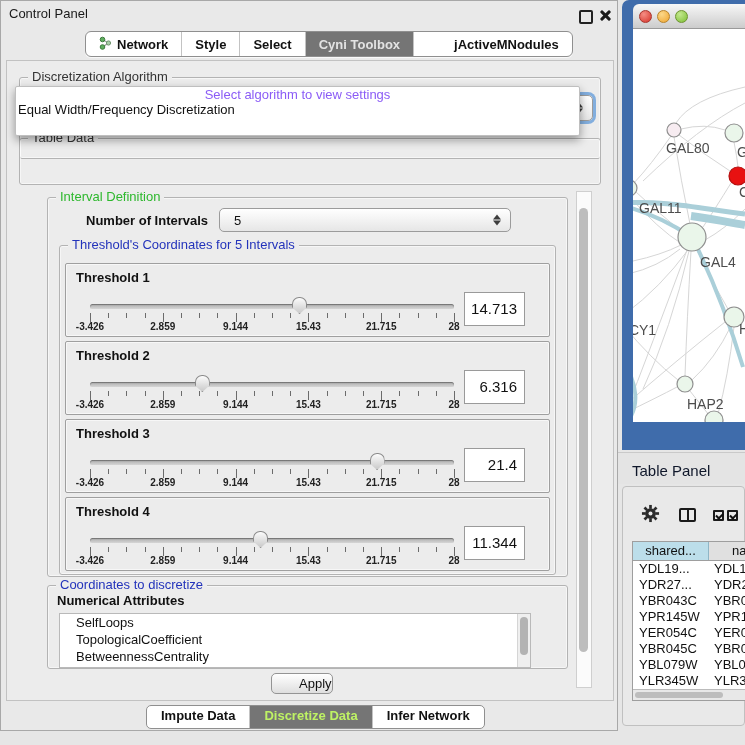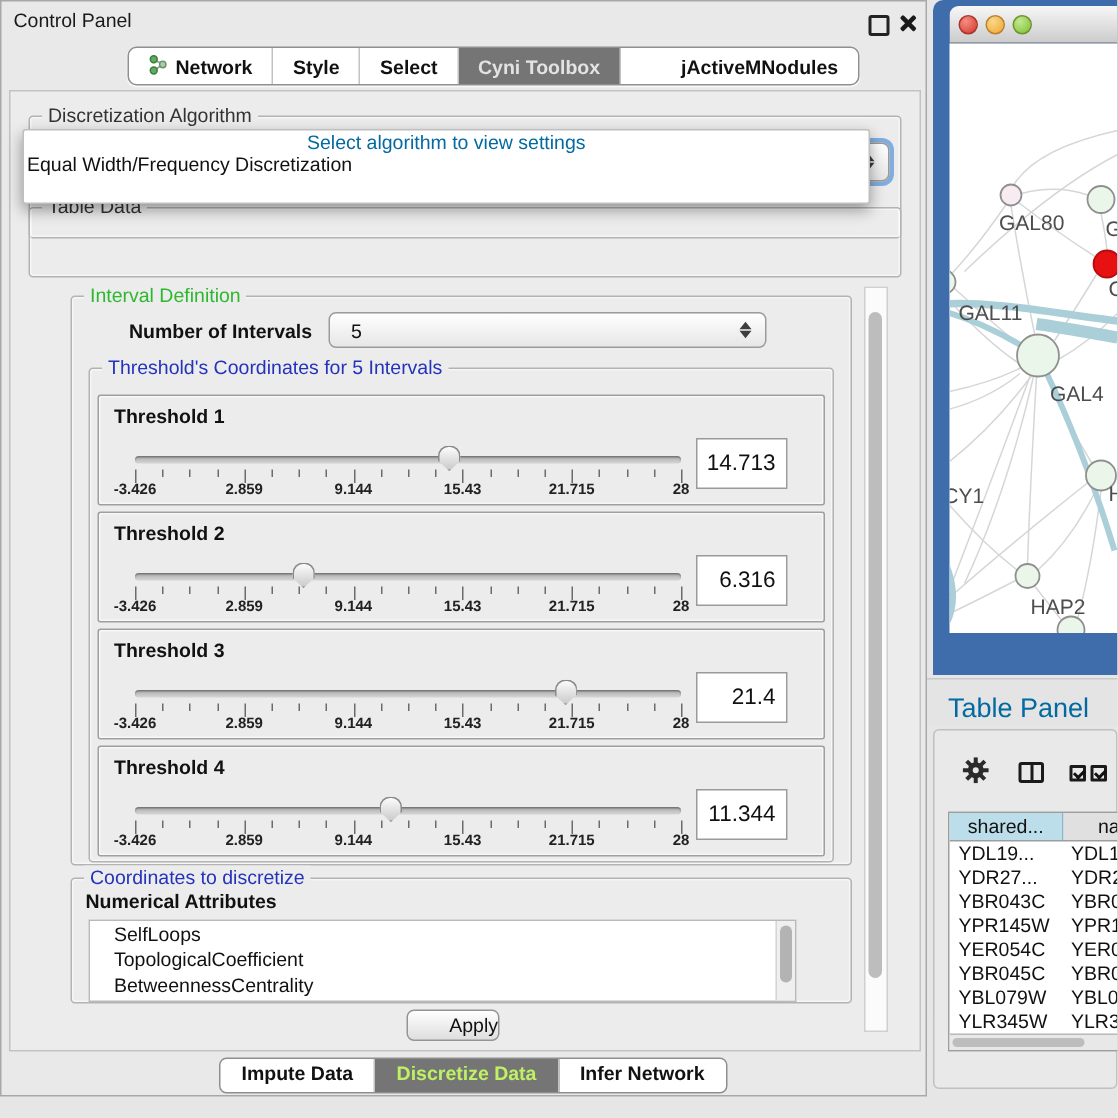--- a/index.html
+++ b/index.html
@@ -35,21 +35,21 @@
          font-size:13px;box-sizing:border-box;}
   .combo .txt{position:absolute;left:12px;top:0;line-height:23px;}
   .spinner{position:absolute;right:9px;top:50%;transform:translateY(-50%);}
   .spinner i{display:block;width:0;height:0;border-left:4px solid transparent;border-right:4px solid transparent;margin:1px 0;}
   .spinner .up{border-bottom:5px solid #3d3d3d;} .spinner .down{border-top:5px solid #3d3d3d;}
   .combo.focus{box-shadow:0 0 0 3px #82aede;}
 
   
   .popup{left:14px;top:85px;width:563px;height:48px;background:#fff;border:1px solid #bfbfbf;
          border-radius:2px;box-shadow:0 4px 10px rgba(0,0,0,.38);z-index:30;}
-  .popup .prompt{height:15px;line-height:15px;text-align:center;color:#0369a1;font-size:13px;}
+  .popup .prompt{height:15px;line-height:15px;text-align:center;color:#8b5cf6;font-size:13px;}
   .popup .opt{height:16px;line-height:16px;font-size:13px;padding-left:2px;white-space:nowrap;}
   .popup .opt.hl{font-weight:bold;}
 
   
   .vscroll{left:575px;top:190px;width:16px;height:497px;background:#fbfbfb;border:1px solid #cfcfcf;box-sizing:border-box;}
   .vscroll .thumb-v{position:absolute;left:2px;top:16px;width:9px;height:444px;background:#bdbdbd;border-radius:5px;}
 
   
   .thr-panel{left:64px;width:485px;height:74px;border:1px solid #9f9f9f;border-radius:2px;
              box-shadow:inset 0 0 0 1px rgba(255,255,255,.6);box-sizing:border-box;background:#ececec;}
@@ -68,38 +68,38 @@
           box-sizing:border-box;font-size:15px;text-align:right;line-height:32px;padding-right:7px;}
 
   
   .attr-list{left:58px;top:612px;width:472px;height:55px;background:#fff;border:1px solid #b9b9b9;
              box-sizing:border-box;overflow:hidden;}
   .attr-list .item{font-size:13px;line-height:17px;padding-left:16px;white-space:nowrap;}
   .list-scroll{position:absolute;right:0;top:0;width:13px;height:100%;background:#efefef;border-left:1px solid #d5d5d5;box-sizing:border-box;}
   .list-scroll .thumb-v{position:absolute;left:2px;top:3px;width:8px;height:38px;background:#b3b3b3;border-radius:4px;}
 
   .btn{background:linear-gradient(#ffffff,#dedede);border:1px solid #949494;border-radius:5px;
-       font-size:13px;text-align:right;box-sizing:border-box;}
+       font-size:13px;text-align:left;box-sizing:border-box;padding-left:27px;}
 
   .bottom-tabbar{left:145px;top:704px;height:22px;display:flex;background:#fff;border:1px solid #8f8f8f;
                  border-radius:5px;overflow:hidden;}
   .btab{padding:0 14px;font-size:13px;font-weight:bold;line-height:20px;border-right:1px solid #c3c3c3;white-space:nowrap;}
   .btab:last-child{border-right:none;}
   .btab.sel{background:#757575;color:#bef264;}
 
   
   #net-window{left:622px;top:0;width:123px;height:450px;background:#3f6cab;border-radius:7px 0 0 0;}
   .net-titlebar{left:11px;top:4px;width:112px;height:25px;background:linear-gradient(#f7f7f7,#cccccc);
                 border-radius:6px 0 0 0;border-bottom:1px solid #9a9a9a;box-sizing:border-box;}
   .light{position:absolute;top:6px;width:13px;height:13px;border-radius:50%;box-sizing:border-box;}
   .net-canvas{left:11px;top:29px;width:112px;height:393px;background:#fff;overflow:hidden;}
 
   
   #tp-bar{left:618px;top:452px;width:127px;height:32px;background:#e4e4e4;border-top:1px solid #c9c9c9;box-sizing:border-box;}
-  .tp-title{left:14px;top:9px;font-size:18px;color:#0369a1;}
+  .tp-title{left:14px;top:9px;font-size:15px;color:#0f172a;}
   #tp-body{left:622px;top:486px;width:123px;height:240px;background:#e9e9e9;border:1px solid #c0c0c0;
            border-radius:4px;box-sizing:border-box;}
   .col-icon{left:56px;top:21px;width:17px;height:14px;border:2px solid #1a1a1a;border-radius:2px;box-sizing:border-box;}
   .col-icon::after{content:"";position:absolute;left:5.5px;top:0;width:2px;height:100%;background:#1a1a1a;}
   .cb{position:absolute;top:23px;width:11px;height:11px;border:2px solid #1a1a1a;border-radius:1px;box-sizing:border-box;}
   .cb::after{content:"";position:absolute;left:1px;top:1px;width:5px;height:3px;
              border-left:2px solid #111;border-bottom:2px solid #111;transform:rotate(-45deg);}
   .tp-table{left:9px;top:54px;width:114px;height:160px;border:1px solid #9e9e9e;background:#fff;
             box-sizing:border-box;overflow:hidden;}
   .tp-head{display:flex;height:19px;border-bottom:1px solid #9e9e9e;box-sizing:border-box;}

